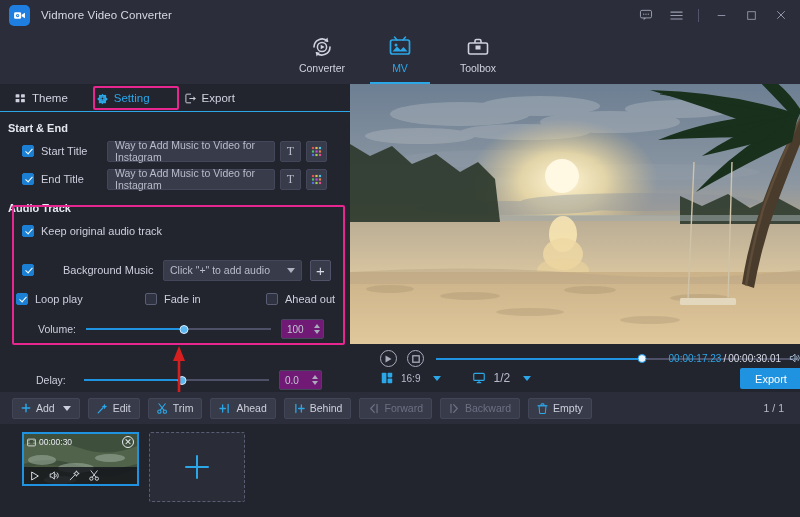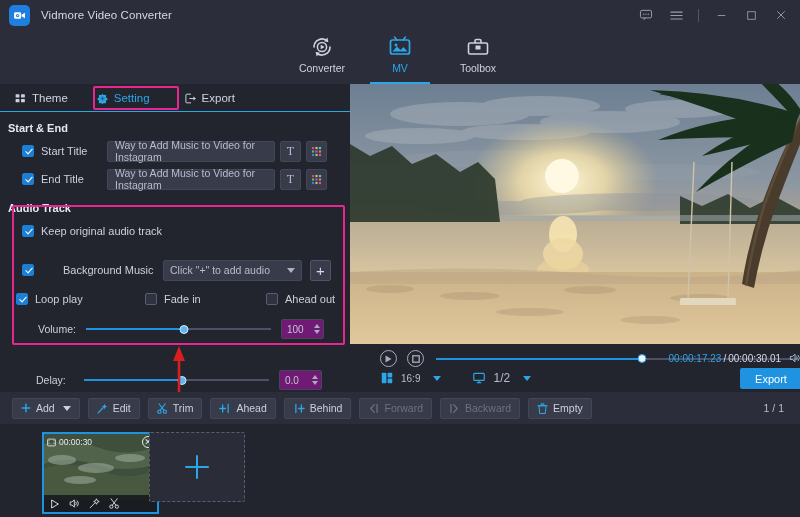--- a/index.html
+++ b/index.html
@@ -163,22 +163,22 @@
   .tbtn {
     height: 21px; background: #383b4a; border: 1px solid #434657; border-radius: 2px;
     display: flex; align-items: center; gap: 5px; padding: 0 8px; color: #cdd0dc; font-size: 10.5px;
   }
   .tbtn.dim { color: #6d7082; align-items: center; }
   .pageind { position: absolute; right: 16px; color: #b9bccb; font-size: 10.5px; }
 
   
   .storyboard { position: absolute; left: 0; top: 424px; width: 800px; height: 93px; background: #22242e; }
   .clip {
-    position: absolute; left: 22px; top: 8px; width: 117px; height: 82px;
-    border: 2px solid #1f93e0; overflow: hidden; background: #3a4a3c; margin-left: 20px;
+    position: absolute; left: 22px; top: 8px; width: 117px; height: 54px;
+    border: 2px solid #1f93e0; overflow: hidden; background: #3a4a3c;
   }
   .clip-top {
     position: absolute; left: 0; top: 0; right: 0; height: 16px; display: flex; align-items: center;
     padding: 0 3px; gap: 3px;
   }
   .clip-dur { color: #e8eaf1; font-size: 8.5px; }
   .clip-x {
     position: absolute; right: 3px; top: 2px; width: 12px; height: 12px; border-radius: 50%;
     border: 1.2px solid #e8eaf1; display: flex; align-items: center; justify-content: center;
     color: #e8eaf1; font-size: 9px; line-height: 1;

